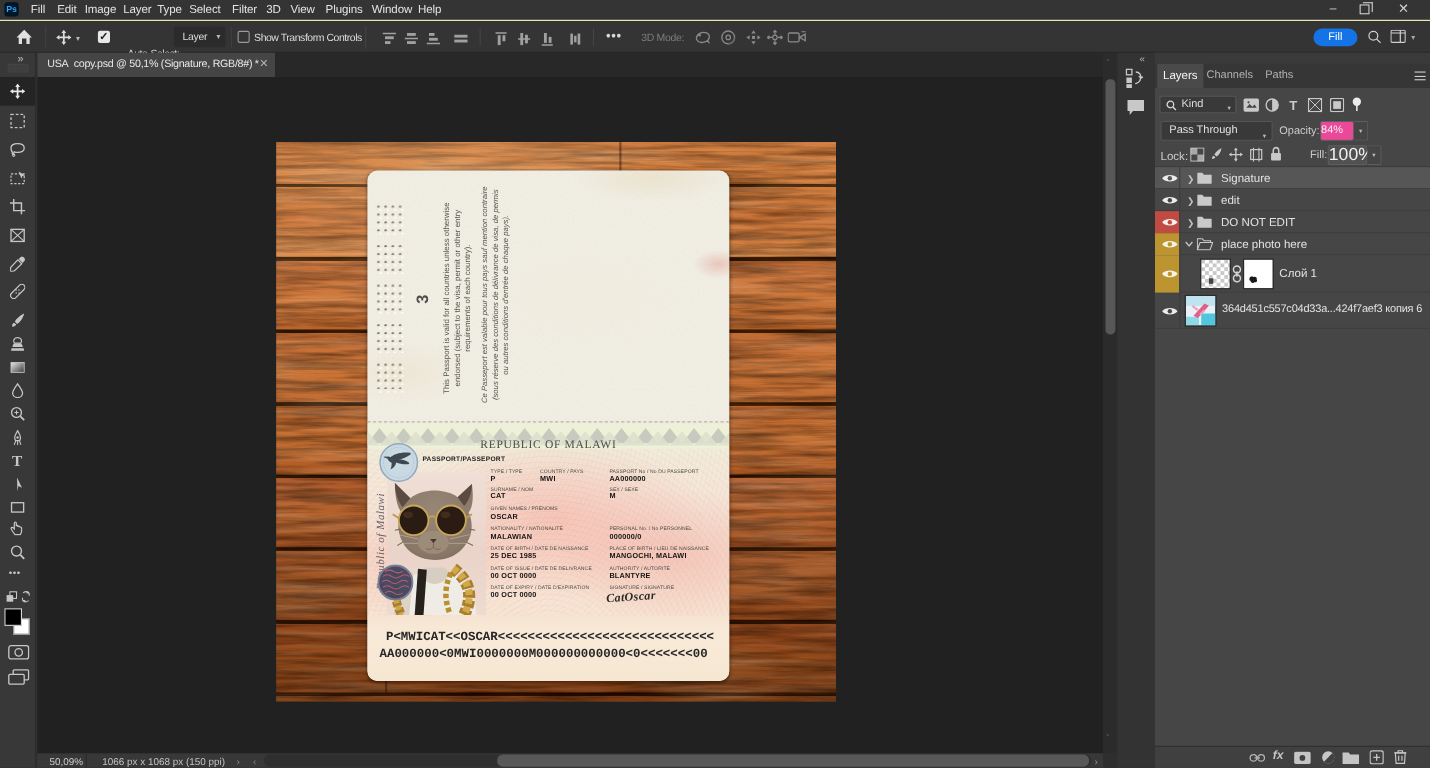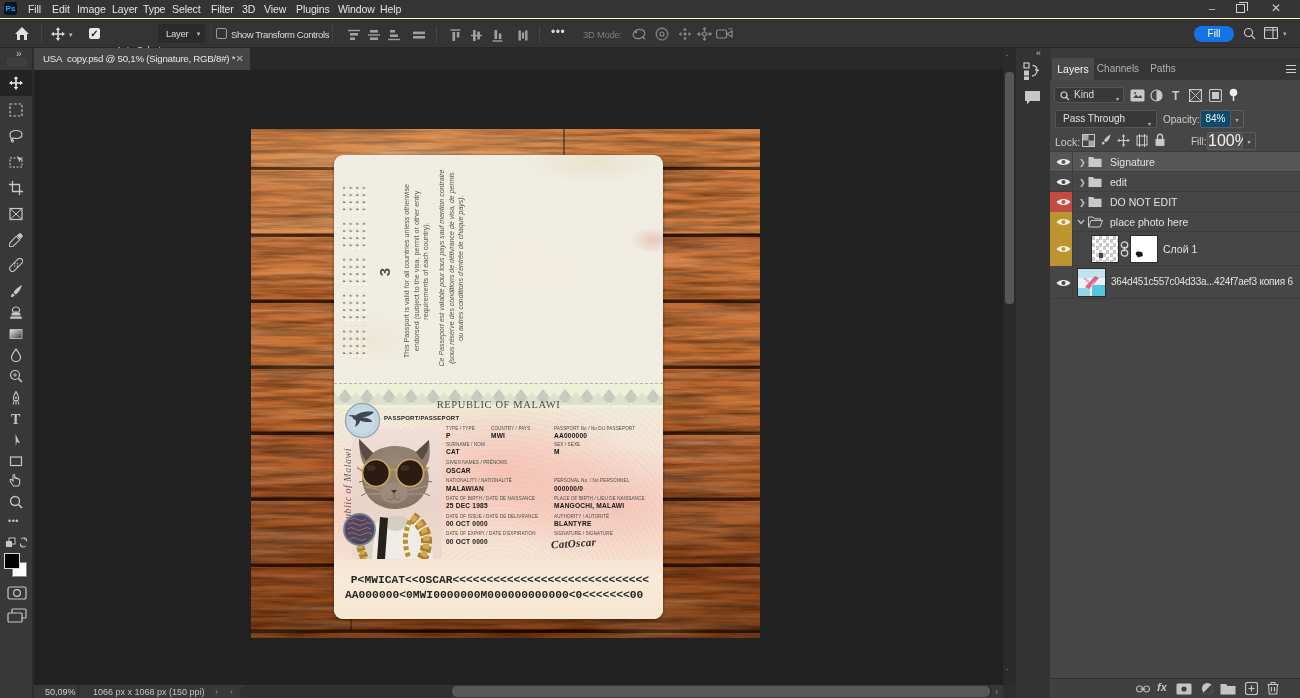--- a/index.html
+++ b/index.html
@@ -538,21 +538,21 @@
     <svg class="abs" style="left:178px;top:40px" width="11" height="14" viewBox="0 0 11 14">
         <circle cx="5.5" cy="4.5" r="3.8" fill="#ececec"></circle>
         <path d="M5.5 8 L5.5 13" stroke="#ececec" stroke-width="1.4"></path>
       </svg>
 
     <div class="abs" style="left:5px;top:62px;width:102px;height:18px;background:#393939;border:1px solid #555;border-radius:2px;color:#e2e2e2;font-size:10px;line-height:16px;">
       <span style="margin-left:7px;">Pass Through</span>
       <span style="position:absolute;right:5px;top:5px;font-size:6px;color:#bbb;">▾</span>
     </div>
     <div class="abs" style="left:113px;top:66px;color:#cccccc;font-size:10px;">Opacity:</div>
-    <div class="abs" style="left:150px;top:62px;width:31px;height:18px;background:#0c4a6e;border:1px solid #5e5e5e;border-radius:2px;color:#f0f0f0;font-size:10px;line-height:16px;text-align:center;">84%</div>
+    <div class="abs" style="left:150px;top:62px;width:31px;height:18px;background:#ec4899;border:1px solid #5e5e5e;border-radius:2px;color:#f0f0f0;font-size:10px;line-height:16px;text-align:left;">84%</div>
     <div class="abs" style="left:181px;top:62px;width:13px;height:18px;background:#454545;border:1px solid #5e5e5e;border-left:none;border-radius:0 2px 2px 0;color:#bbb;font-size:6px;line-height:18px;text-align:center;">▾</div>
 
     <div class="abs" style="left:5px;top:88px;color:#cccccc;font-size:10.5px;">Lock:</div>
     <svg class="abs" style="left:32px;top:86px" width="13" height="13" viewBox="0 0 13 13">
         <rect x="0.5" y="0.5" width="12" height="12" fill="none" stroke="#c9c9c9" stroke-width="1"></rect>
         <rect x="0.5" y="0.5" width="6" height="6" fill="#c9c9c9" opacity="0.75"></rect>
         <rect x="6.5" y="6.5" width="6" height="6" fill="#c9c9c9" opacity="0.75"></rect>
       </svg>
     <svg class="abs" style="left:49px;top:86px" width="13" height="13" viewBox="0 0 13 13">
         <path d="M11.5 0.5 C8.5 2 6 4.5 5 6.5 L6.8 8.3 C8.8 7.3 11 4.5 11.5 0.5 Z" fill="#c9c9c9"></path>

